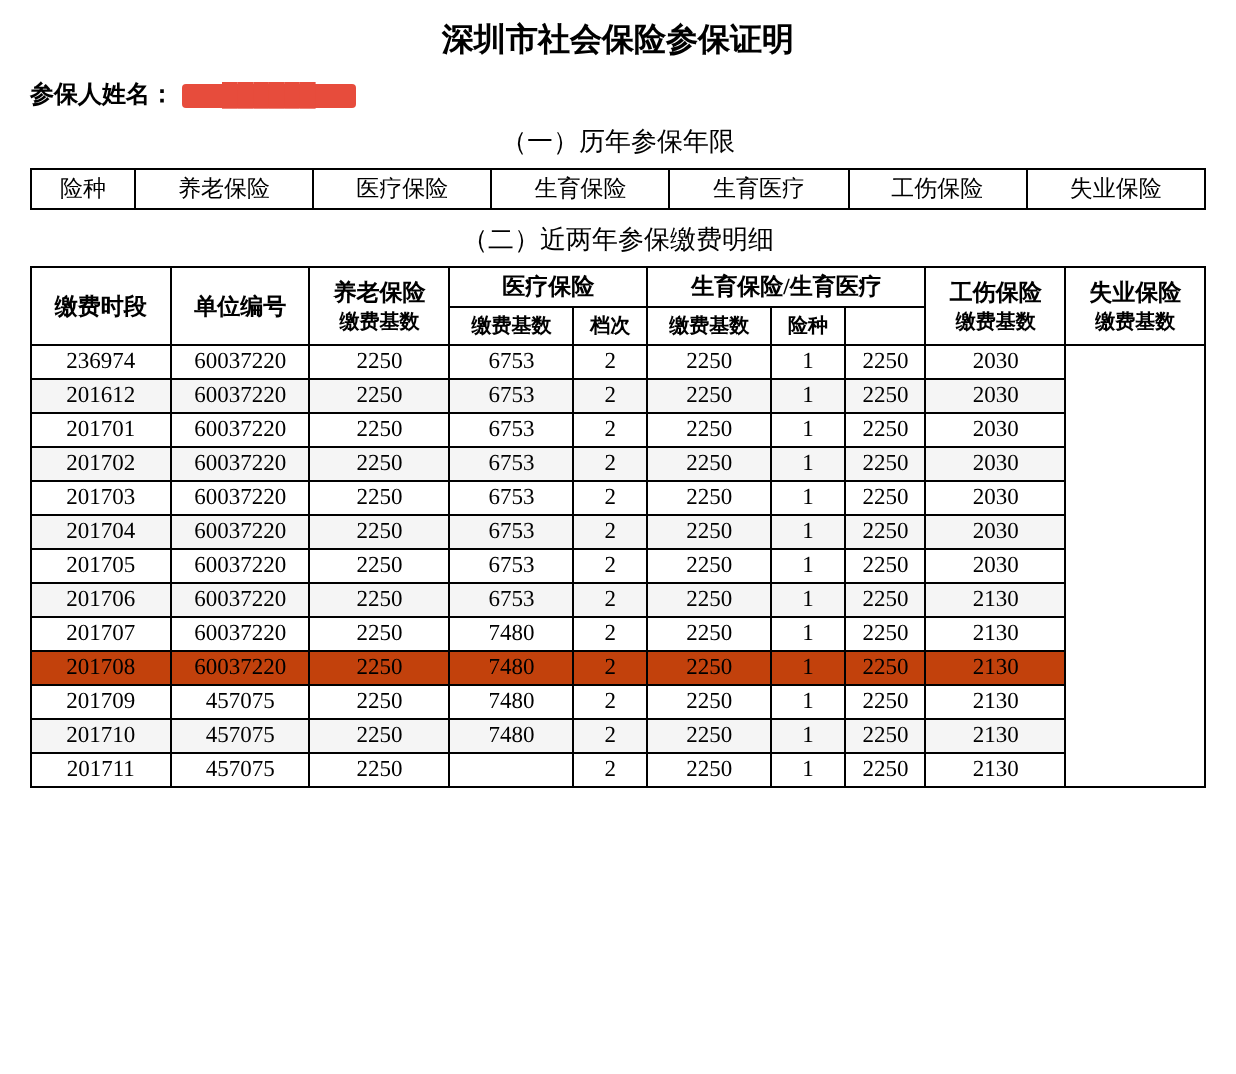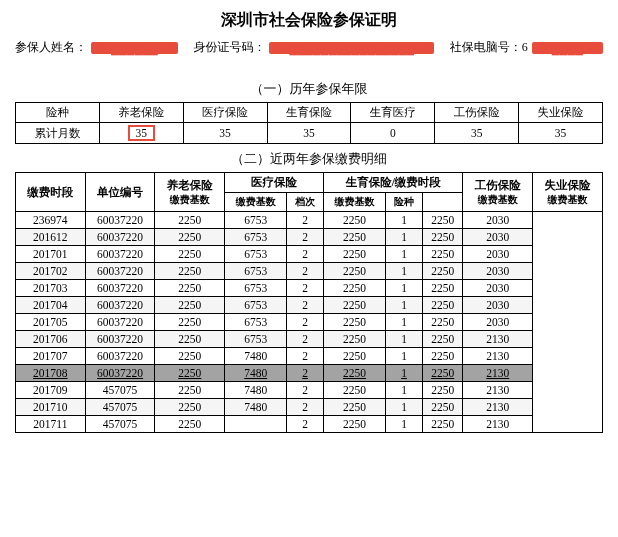--- a/index.html
+++ b/index.html
@@ -14,22 +14,23 @@
     }
     .page-title {
       text-align: center;
       font-size: 16px;
       font-weight: bold;
       margin-bottom: 8px;
     }
     .info-row {
       display: flex;
       justify-content: space-between;
-      margin-bottom: 24px;
+      margin-bottom: 6px;
       font-size: 12px;
+      font-weight: bold;
     }
     .info-item {
       display: flex;
       align-items: center;
       gap: 4px;
     }
     .redacted {
       background: #e74c3c;
       color: #e74c3c;
       padding: 0 20px;
@@ -66,68 +67,51 @@
   </style>
 </head>
 <body>
 
 <div class="page-title">深圳市社会保险参保证明</div>
 
 <div class="info-row">
   <div class="info-item">
     <span>参保人姓名：</span>
     <span class="redacted">██████</span>
-  </div>
-  <div class="info-item">
-    <span>身份证号码：</span>
-    <span class="redacted">████████████████</span>
-  </div>
-  <div class="info-item">
-    <span>社保电脑号：6</span>
-    <span class="redacted">████</span>
   </div>
 </div>
 
 <div class="section-title">（一）历年参保年限</div>
 
 <table class="upper-table">
   <thead>
     <tr>
       <th>险种</th>
       <th>养老保险</th>
       <th>医疗保险</th>
       <th>生育保险</th>
       <th>生育医疗</th>
       <th>工伤保险</th>
       <th>失业保险</th>
     </tr>
   </thead>
   <tbody id="upper-tbody">
-  <tr>
-        <td>累计月数</td>
-        <td><span class="highlight-box">35</span></td>
-        <td>35</td>
-        <td>35</td>
-        <td>0</td>
-        <td>35</td>
-        <td>35</td>
-      </tr>
     </tbody>
 </table>
 
 <div class="section-title">（二）近两年参保缴费明细</div>
 
 <table>
   <thead>
     <tr>
       <th rowspan="2">缴费时段</th>
       <th rowspan="2">单位编号</th>
       <th rowspan="2">养老保险<br><span style="font-size:10px">缴费基数</span></th>
       <th colspan="2">医疗保险</th>
-      <th colspan="3">生育保险/缴费时段</th>
+      <th colspan="3">生育保险/生育医疗</th>
       <th rowspan="2">工伤保险<br><span style="font-size:10px">缴费基数</span></th>
       <th rowspan="2">失业保险<br><span style="font-size:10px">缴费基数</span></th>
     </tr>
     <tr>
       <th style="font-size:10px">缴费基数</th>
       <th style="font-size:10px">档次</th>
       <th style="font-size:10px">缴费基数</th>
       <th style="font-size:10px">险种</th>
     </tr>
   </thead>
@@ -224,21 +208,21 @@
         <td>201707</td>
         <td>60037220</td>
         <td>2250</td>
         <td>7480</td>
         <td>2</td>
         <td>2250</td>
         <td>1</td>
         <td>2250</td>
         <td>2130</td>
       </tr>
-      <tr style="background: #a3a3a3; text-decoration: underline;">
+      <tr style="background: #c2410c;">
         <td>201708</td>
         <td>60037220</td>
         <td>2250</td>
         <td>7480</td>
         <td>2</td>
         <td>2250</td>
         <td>1</td>
         <td>2250</td>
         <td>2130</td>
       </tr>

